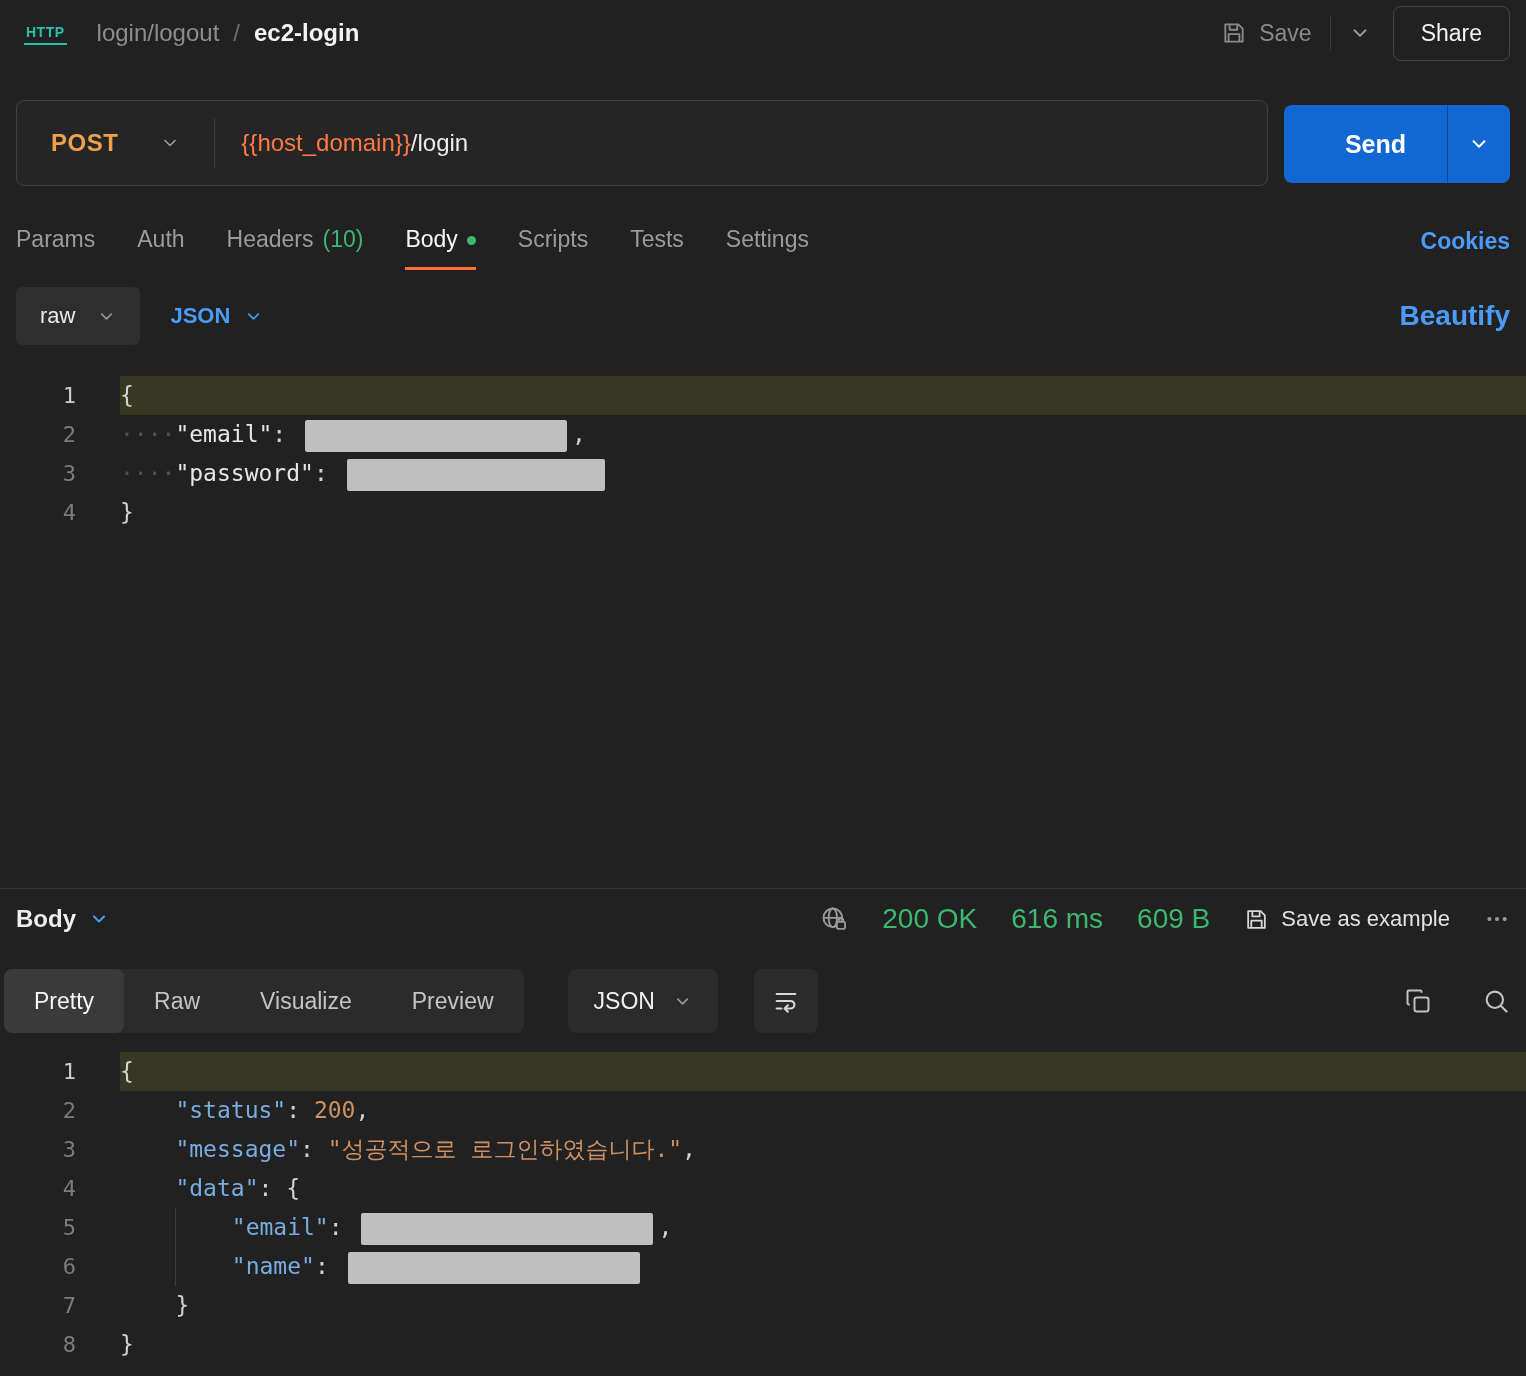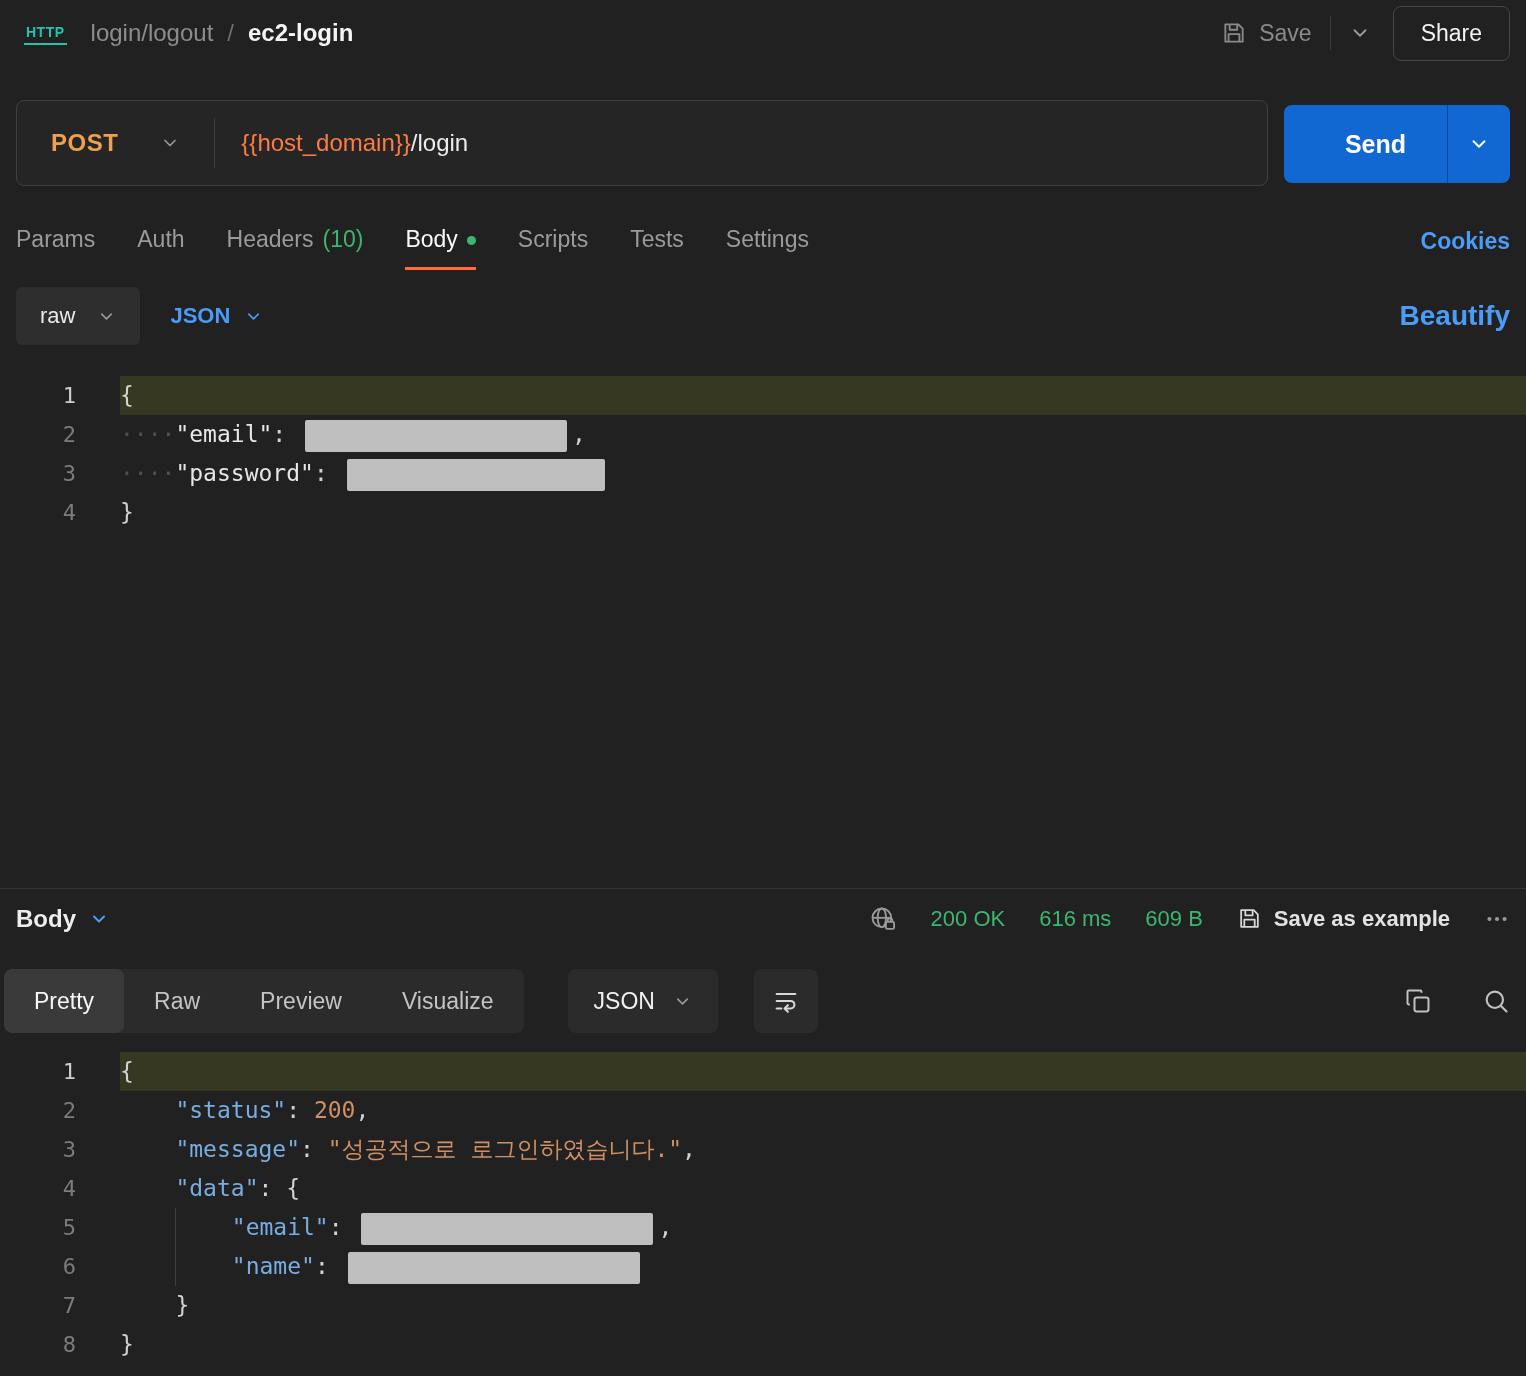--- a/index.html
+++ b/index.html
@@ -3,21 +3,21 @@
 <meta charset="utf-8">
 <style>
   html,body{margin:0;padding:0;background:#1a1a1a;}
   .canvas{position:relative;width:1526px;height:1376px;background:#212121;overflow:hidden;
           font-family:"Liberation Sans",sans-serif;color:#e6e6e6;}
   svg{display:block;}
 
   
   .topbar{position:absolute;top:0;left:0;right:0;height:66px;display:flex;align-items:center;padding:12px 16px;box-sizing:border-box;}
   .http-badge{color:#24c3ae;font-size:14px;font-weight:700;letter-spacing:.5px;border-bottom:2px solid #24c3ae;padding:3px 2px;margin-left:8px;}
-  .crumbs{display:flex;align-items:center;gap:14px;margin-left:24px;font-size:24px;}
+  .crumbs{display:flex;align-items:center;gap:14px;margin-left:30px;font-size:24px;}
   .crumb-group{color:#8d8d8d;}
   .crumb-sep{color:#6d6d6d;}
   .crumb-name{color:#f4f4f4;font-weight:700;}
   .top-actions{margin-left:auto;display:flex;align-items:center;}
   .save-btn{display:flex;align-items:center;gap:12px;color:#8a8a8a;font-size:23px;cursor:pointer;}
   .top-divider{width:1px;height:34px;background:#3a3a3a;margin:0 18px;}
   .share-btn{margin-left:22px;border:1px solid #454545;border-radius:8px;padding:13px 27px;font-size:23px;color:#f2f2f2;background:transparent;cursor:pointer;}
 
   
   .url-bar{position:absolute;top:100px;left:16px;width:1252px;height:86px;border:1px solid #404040;border-radius:8px;background:#252525;display:flex;align-items:center;box-sizing:border-box;}
@@ -65,22 +65,22 @@
   .tk-redacted{display:inline-block;background:#bfbfbf;height:32px;border-radius:2px;vertical-align:middle;margin:0 5px;}
   .tk-guide{display:inline-block;width:0;height:39px;border-left:1px solid #3e3e3e;vertical-align:bottom;}
 
   .hdivider{position:absolute;top:888px;left:0;right:0;height:1px;background:#343434;}
 
   
   .resp-head{position:absolute;top:892px;left:16px;right:16px;height:54px;display:flex;align-items:center;}
   .resp-body-toggle{display:flex;align-items:center;gap:13px;cursor:pointer;}
   .resp-body-label{font-size:24px;font-weight:600;color:#ededed;}
   .resp-meta{margin-left:auto;display:flex;align-items:center;gap:34px;}
-  .meta-green{color:#3db670;font-size:22px;font-weight:500;}
-  .save-example{display:flex;gap:12px;color:#e2e2e2;font-size:22px;cursor:pointer;font-weight:bold;}
+  .meta-green{color:#3db670;font-size:28px;font-weight:500;}
+  .save-example{display:flex;align-items:center;gap:12px;color:#e2e2e2;font-size:22px;cursor:pointer;}
 
   
   .resp-toolbar{position:absolute;top:968px;left:4px;right:16px;height:66px;display:flex;align-items:center;gap:22px;}
   .rtab-group{display:flex;background:#2b2b2b;border-radius:8px;height:64px;overflow:hidden;}
   .rtab{padding:0 30px;display:flex;align-items:center;font-size:23px;color:#c4c4c4;cursor:pointer;}
   .rtab.active{background:#3a3a3a;color:#f6f6f6;border-radius:8px;}
   .resp-lang{display:flex;align-items:center;gap:18px;background:#2b2b2b;border-radius:8px;height:64px;padding:0 26px;margin-left:22px;cursor:pointer;}
   .resp-lang-label{color:#f0f0f0;font-size:23px;}
   .wrap-pill{width:64px;height:64px;background:#2b2b2b;border-radius:8px;display:flex;align-items:center;justify-content:center;margin-left:14px;cursor:pointer;}
   .resp-tools{margin-left:auto;display:flex;align-items:center;gap:50px;}
@@ -254,24 +254,24 @@
 
   <div class="resp-toolbar">
     <div class="rtab-group">
       <div class="rtab active">
           <span>Pretty</span>
         </div>
       <div class="rtab">
           <span>Raw</span>
         </div>
       <div class="rtab">
-          <span>Preview</span>
+          <span>Visualize</span>
         </div>
       <div class="rtab">
-          <span>Visualize</span>
+          <span>Preview</span>
         </div>
     </div>
     <div class="resp-lang">
       <span class="resp-lang-label">JSON</span>
       <span class="icon">
         <svg width="19" height="19" viewBox="0 0 24 24" fill="none" stroke="#9a9a9a" stroke-width="2" stroke-linecap="round" stroke-linejoin="round">
             <polyline points="6 9 12 15 18 9"></polyline>
           </svg>
       </span>
     </div>

